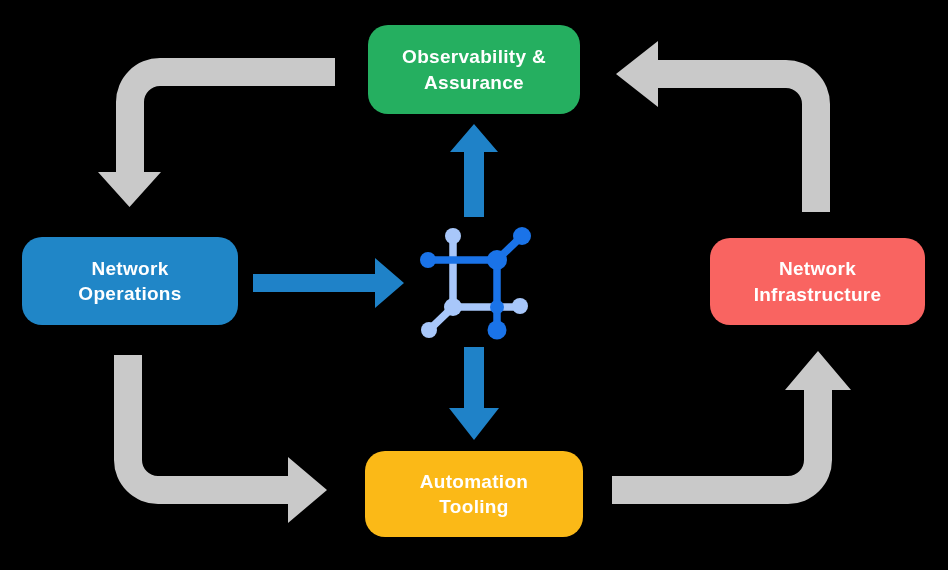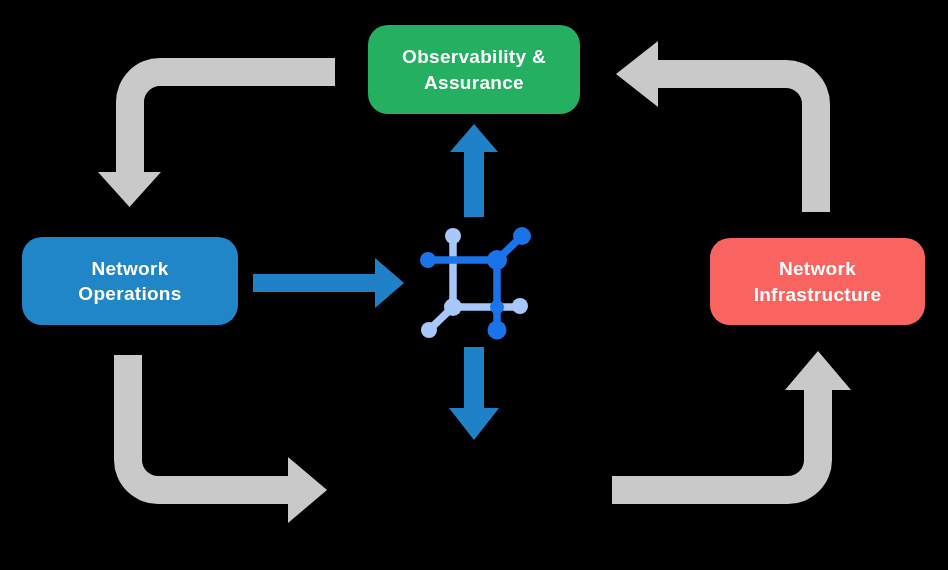--- a/index.html
+++ b/index.html
@@ -91,14 +91,18 @@
   <div class="node node-network-operations" style="background-color: rgb(32, 134, 199);">
     <span class="node-label">Network
 Operations</span>
   </div>
 
   <div class="node node-network-infrastructure" style="background-color: rgb(249, 100, 97);">
     <span class="node-label">Network
 Infrastructure</span>
   </div>
 
+  <div class="node node-automation-tooling" style="background-color: rgb(251, 185, 23);">
+    <span class="node-label">Automation
+Tooling</span>
+  </div>
 
 </div>
 
 </body></html>

